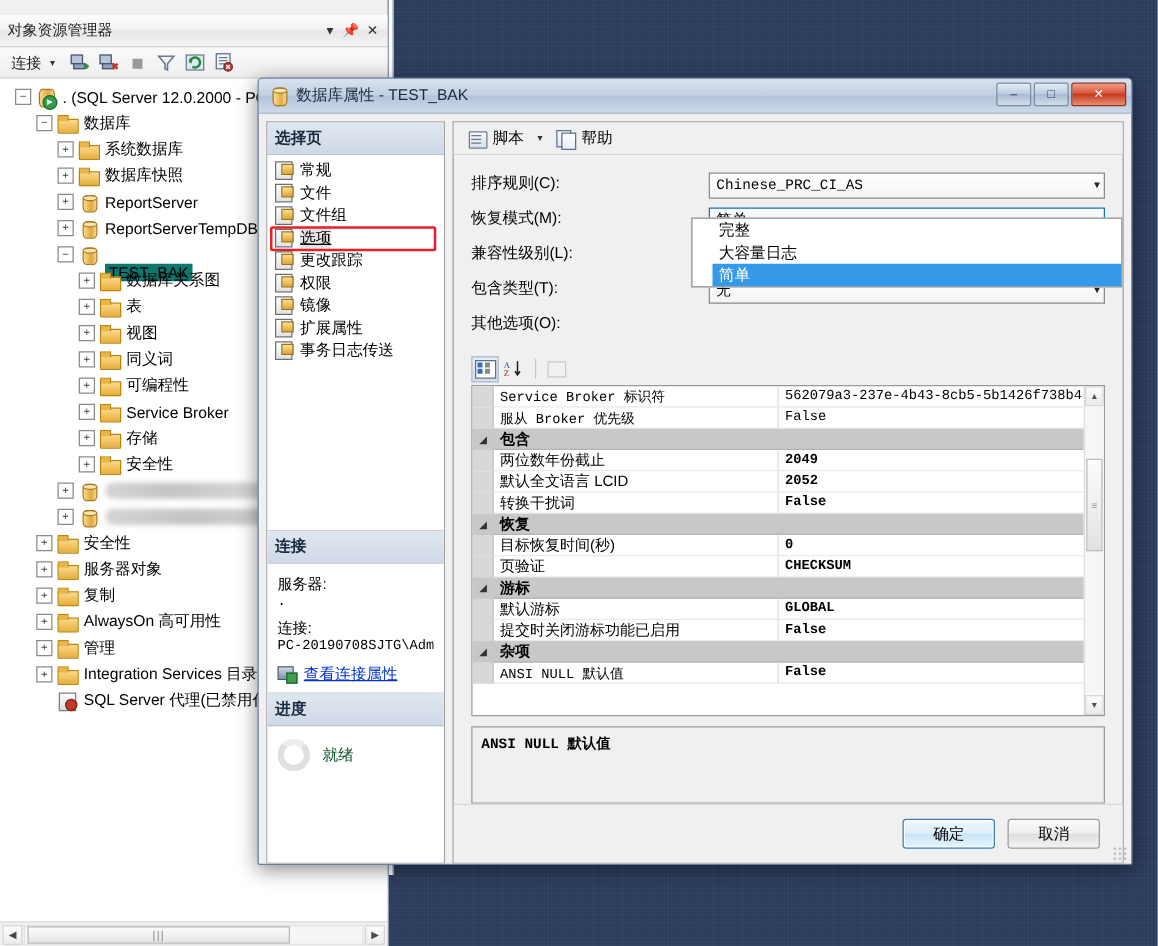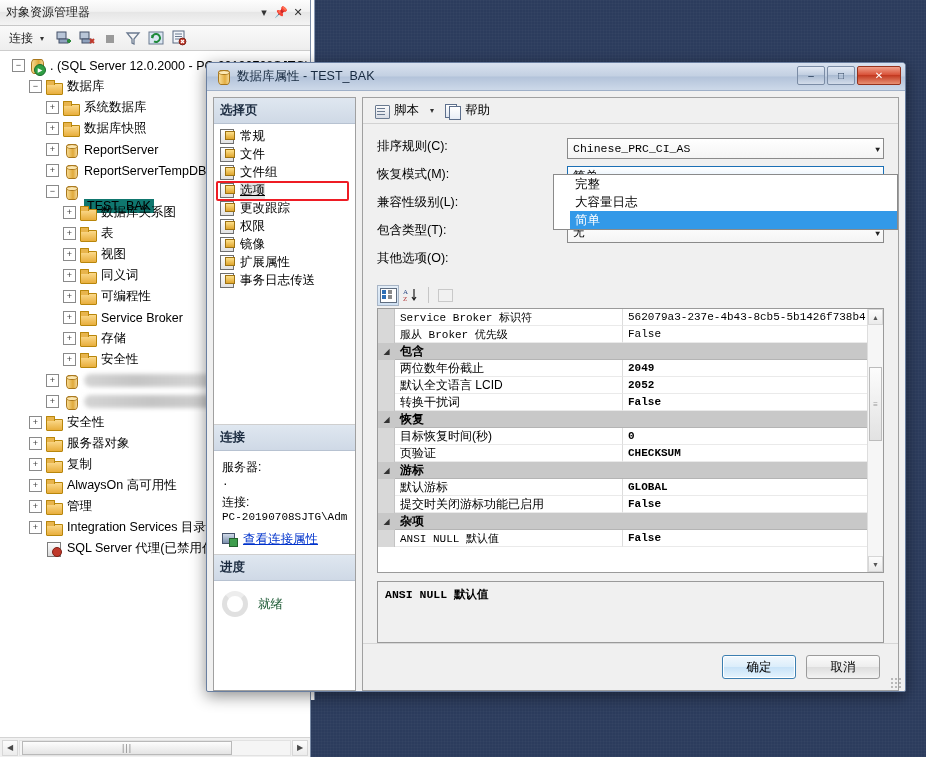--- a/index.html
+++ b/index.html
@@ -31,20 +31,21 @@
     background: #f0f0f0;
     border-right: 1px solid #7a8ba6;
     display: flex; flex-direction: column;
   }
   #oe-titlebar {
     height: 26px;
     background: linear-gradient(to bottom, #fdfdfd 0%, #f2f2f2 45%, #e6e6e6 50%, #f4f4f4 100%);
     border-bottom: 1px solid #c8c8c8;
     display: flex; align-items: center;
     padding: 0 4px 0 6px;
+    margin-top: 12px;
   }
   #oe-title {
     flex: 1;
     font-size: 12px;
     color: #1e1e1e;
     white-space: nowrap;
   }
   .oe-tbtn {
     width: 16px; height: 18px;
     display: flex; align-items: center; justify-content: center;

